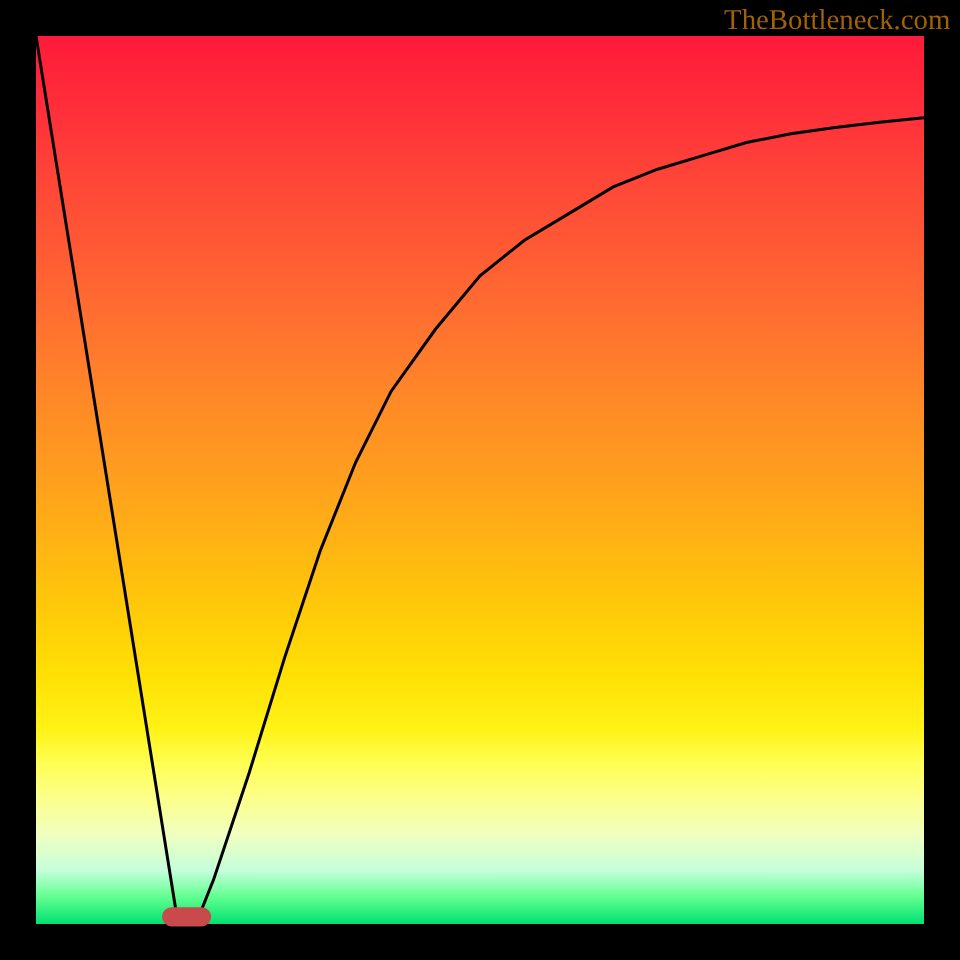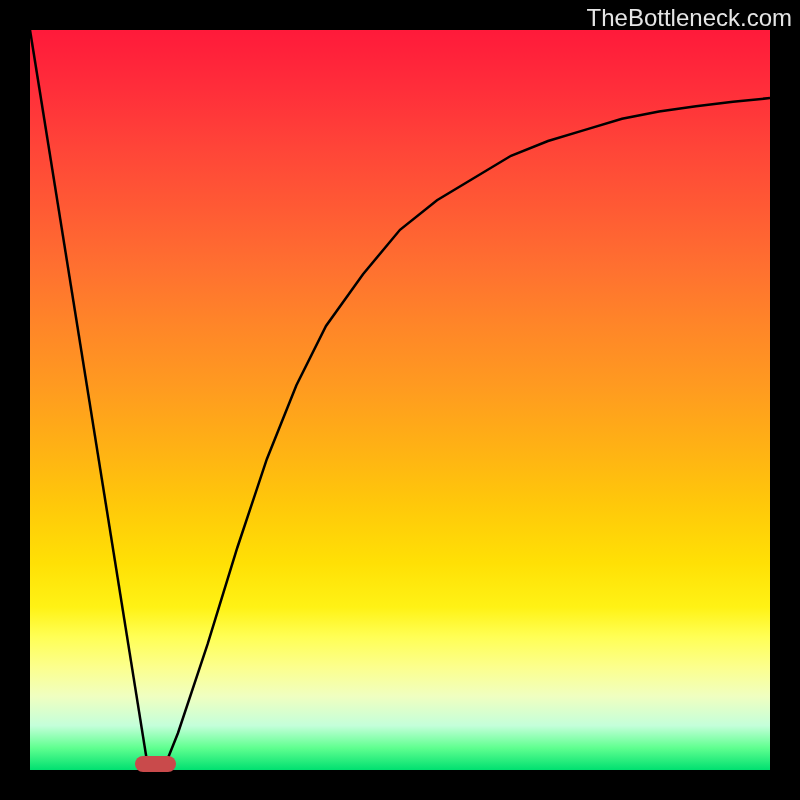--- a/index.html
+++ b/index.html
@@ -27,24 +27,25 @@
       #fcff8c 86%,
       #f0ffc0 90%,
       #c4ffda 94%,
       #60ff90 97%,
       #00e070 100%);
   }
   .watermark {
     position: absolute;
     top: 4px;
     right: 8px;
-    color: #e5e5e5;
+    color: #a16207;
     font-size: 24px;
     font-weight: 500;
     z-index: 10;
+    font-family: Liberation Serif, serif;
   }
   .marker {
     position: absolute;
     background: #c94a4b;
     border-radius: 10px;
     z-index: 3;
   }
   svg.curves {
     position: absolute;
     left: 0;

